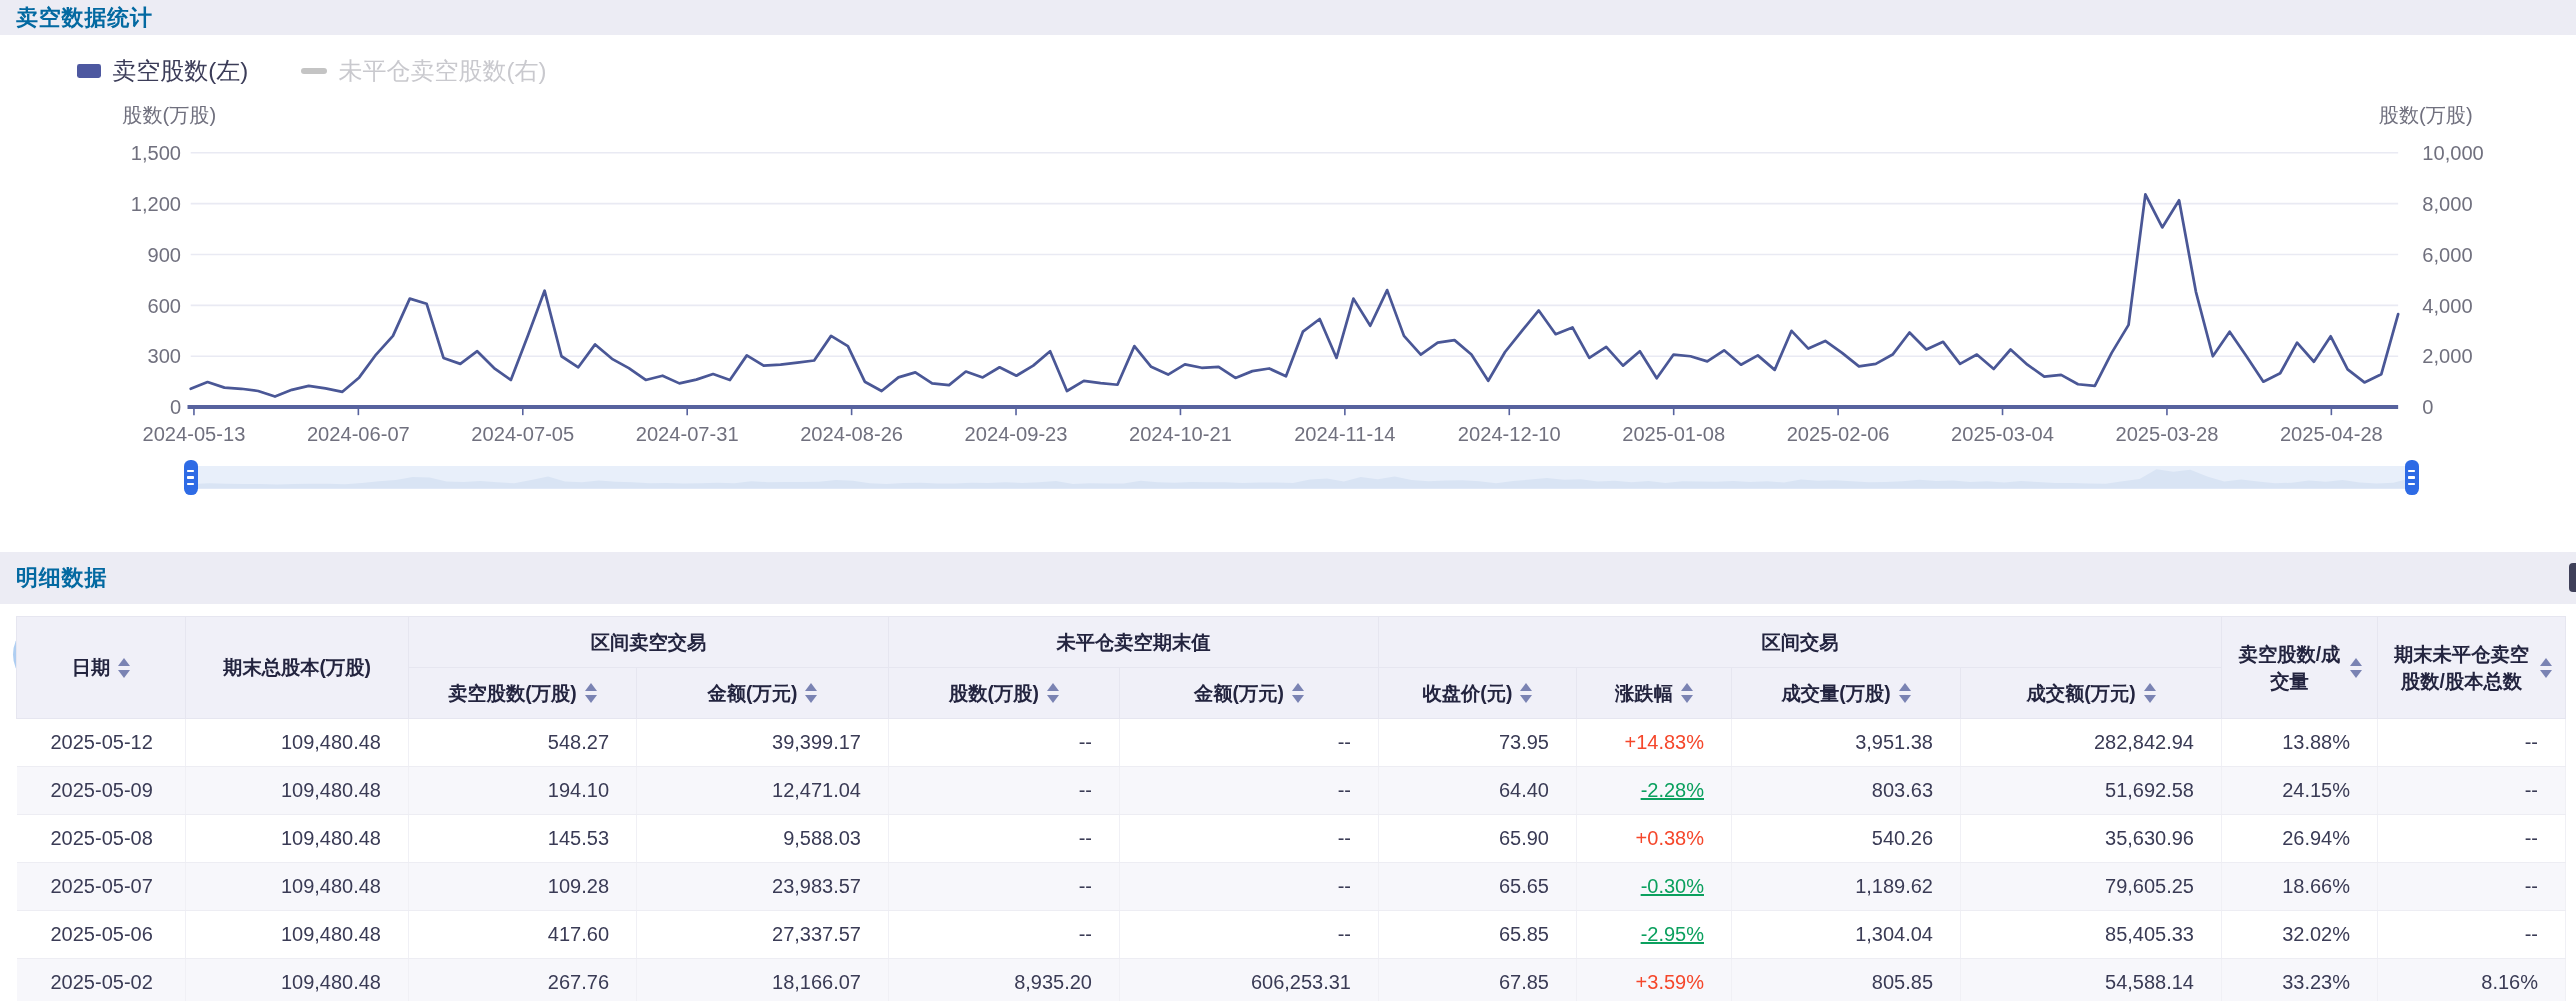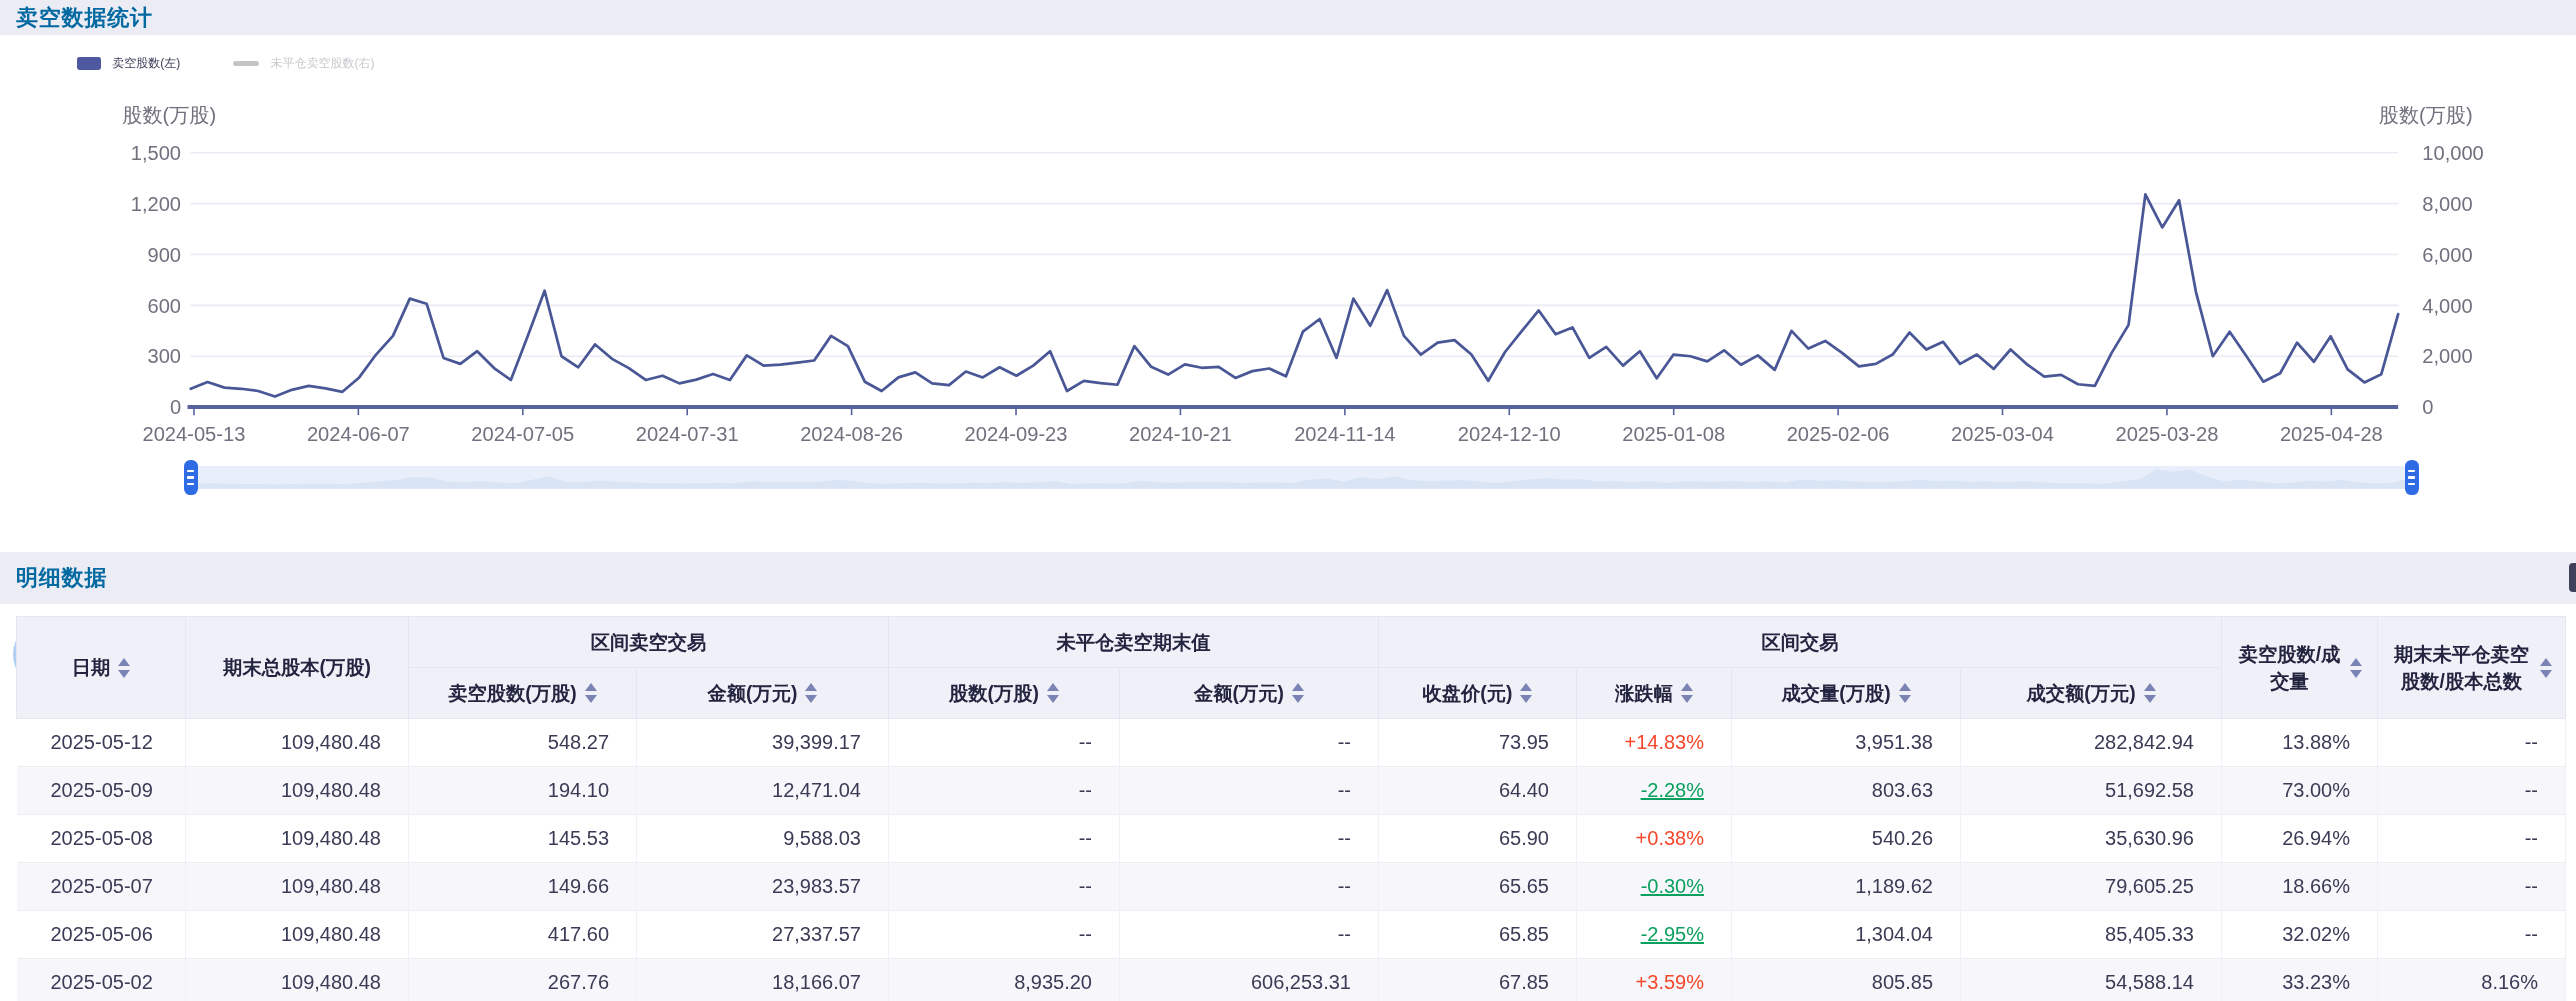--- a/index.html
+++ b/index.html
@@ -9,21 +9,21 @@
   .section-bar{position:absolute;left:0;width:2576px;background:#ececf4;display:flex;align-items:center;}
   .section-bar .bar-title{font-size:22px;font-weight:bold;color:#0369a1;padding-left:16px;letter-spacing:0.8px;}
   #title-bar{top:0;height:35px;}
   #detail-bar{top:552px;height:52px;}
 
   
   #legend{position:absolute;top:55px;left:77px;display:flex;align-items:center;gap:53px;}
   .legend-item{display:flex;align-items:center;gap:11.3px;cursor:pointer;}
   .legend-swatch{width:24px;height:13.7px;border-radius:2.4px;}
   .legend-dash{width:26px;height:5.6px;border-radius:3.2px;}
-  .legend-label{font-size:12px;color:#3b3c58;}
+  .legend-label{font-size:24px;color:#3b3c58;}
   .legend-item.inactive .legend-label{color:#c9c9ce;}
 
   
   #chart-svg{position:absolute;top:77px;left:0;}
 
   
   #dz-track{position:absolute;top:466px;left:191px;width:2221px;height:22.5px;background:#e8effa;border-radius:2.4px;}
   #dz-silhouette{position:absolute;left:0;top:0;}
   .dz-handle{position:absolute;top:460px;width:13.7px;height:35px;background:#2e6be5;border-radius:6.4px;
              display:flex;flex-direction:column;justify-content:center;align-items:center;gap:4px;cursor:ew-resize;}
@@ -312,41 +312,41 @@
           <td class="cell-date">2025-05-09</td>
           <td>109,480.48</td>
           <td>194.10</td>
           <td>12,471.04</td>
           <td>--</td>
           <td>--</td>
           <td>64.40</td>
           <td class="down">-2.28%</td>
           <td>803.63</td>
           <td>51,692.58</td>
-          <td>73.00%</td>
+          <td>24.15%</td>
           <td>--</td>
         </tr>
         <tr>
           <td class="cell-date">2025-05-08</td>
           <td>109,480.48</td>
           <td>145.53</td>
           <td>9,588.03</td>
           <td>--</td>
           <td>--</td>
           <td>65.90</td>
           <td class="up">+0.38%</td>
           <td>540.26</td>
           <td>35,630.96</td>
           <td>26.94%</td>
           <td>--</td>
         </tr>
         <tr class="stripe">
           <td class="cell-date">2025-05-07</td>
           <td>109,480.48</td>
-          <td>149.66</td>
+          <td>109.28</td>
           <td>23,983.57</td>
           <td>--</td>
           <td>--</td>
           <td>65.65</td>
           <td class="down">-0.30%</td>
           <td>1,189.62</td>
           <td>79,605.25</td>
           <td>18.66%</td>
           <td>--</td>
         </tr>

